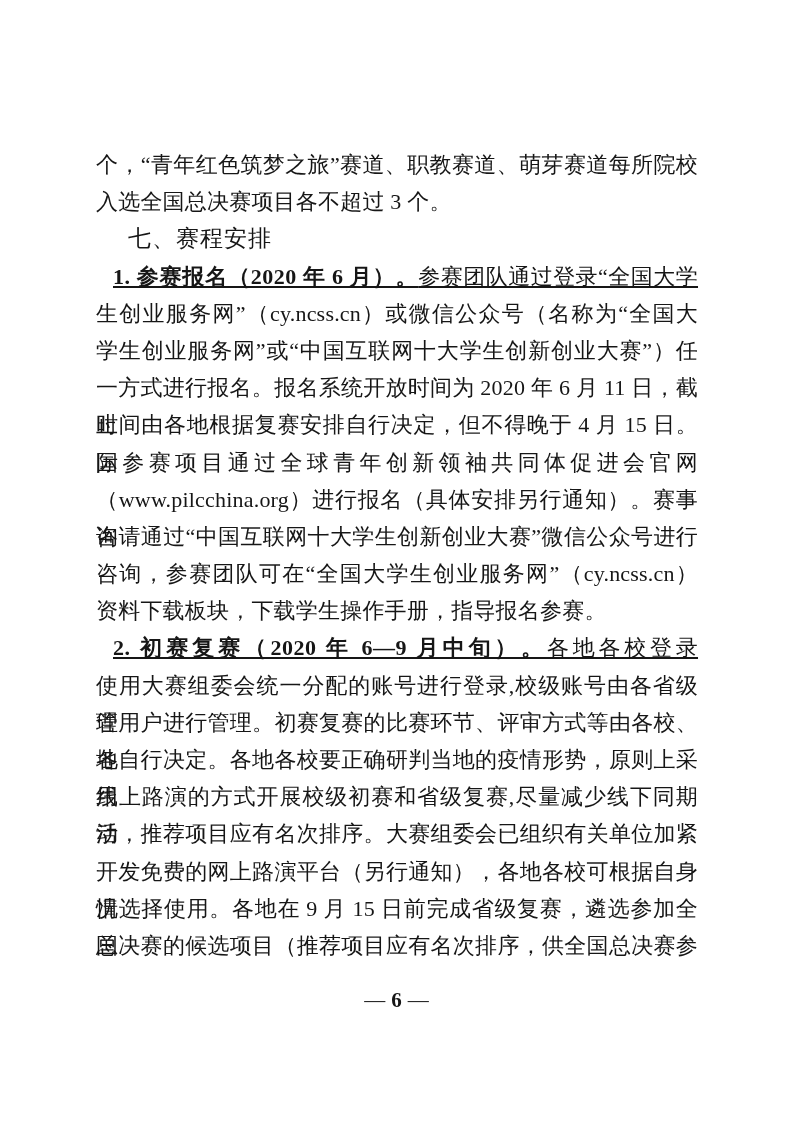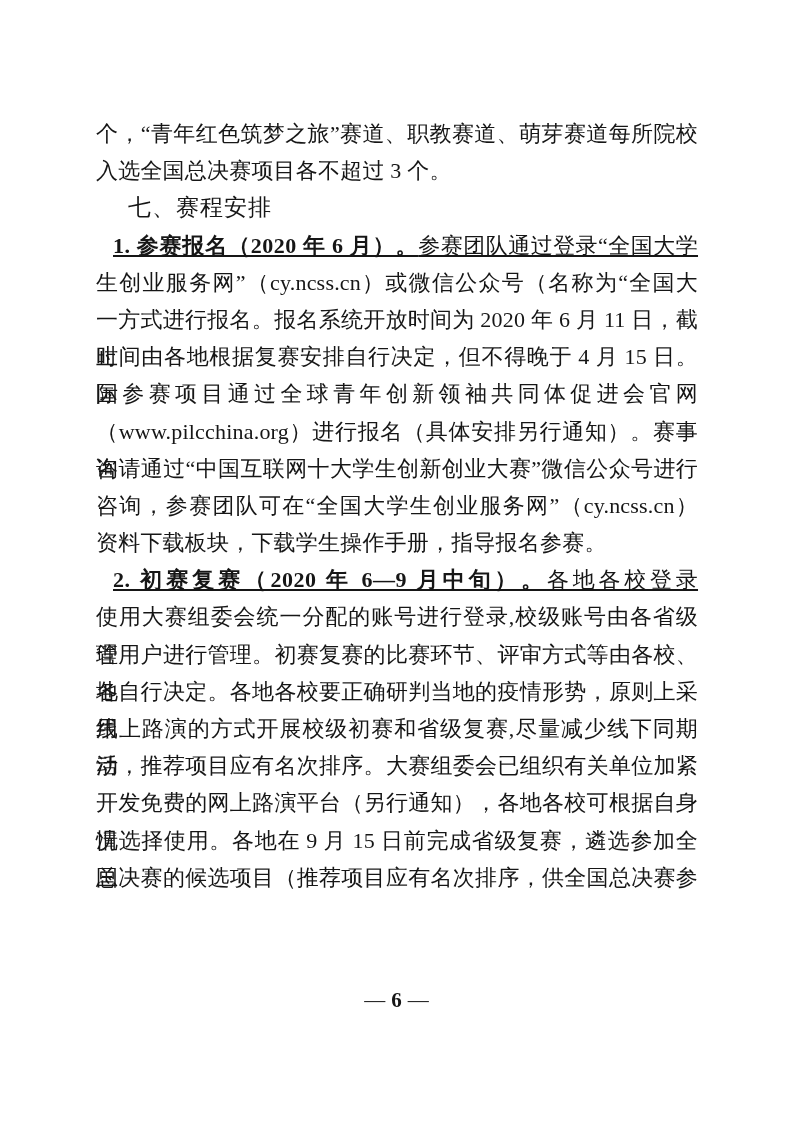--- a/index.html
+++ b/index.html
@@ -13,21 +13,21 @@
     height: 1122px;
     margin: 0 auto;
     background: #ffffff;
     overflow: hidden;
     font-family: "Liberation Serif", "DejaVu Serif", serif;
     color: #161616;
   }
   .content {
     position: absolute;
     left: 96px;
-    top: 115px;
+    top: 146px;
     width: 602px;
   }
   .line {
     height: 37.2px;
     line-height: 37.2px;
     font-size: 22px;
     letter-spacing: 0.2px;
     white-space: normal;
     overflow: visible;
   }
@@ -72,20 +72,21 @@
 </head>
 <body>
 
 <div class="page">
   <div class="content">
       <div class="line body justify">个，“青年红色筑梦之旅”赛道、职教赛道、萌芽赛道每所院校</div>
       <div class="line body">入选全国总决赛项目各不超过 3 个。</div>
       <div class="line heading">七、赛程安排</div>
       <div class="line para-start justify"><span class="lead">1. 参赛报名（2020 年 6 月）。</span><span>参赛团队通过登录“全国大学</span></div>
       <div class="line body justify">生创业服务网”（cy.ncss.cn）或微信公众号（名称为“全国大</div>
+      <div class="line body justify">学生创业服务网”或“中国互联网十大学生创新创业大赛”）任</div>
       <div class="line body justify">一方式进行报名。报名系统开放时间为 2020 年 6 月 11 日，截止</div>
       <div class="line body justify">时间由各地根据复赛安排自行决定，但不得晚于 4 月 15 日。国</div>
       <div class="line body justify">际参赛项目通过全球青年创新领袖共同体促进会官网</div>
       <div class="line body justify">（www.pilcchina.org）进行报名（具体安排另行通知）。赛事咨</div>
       <div class="line body justify">询请通过“中国互联网十大学生创新创业大赛”微信公众号进行</div>
       <div class="line body justify">咨询，参赛团队可在“全国大学生创业服务网”（cy.ncss.cn）</div>
       <div class="line body">资料下载板块，下载学生操作手册，指导报名参赛。</div>
       <div class="line para-start justify"><span class="lead">2. 初赛复赛（2020 年 6—9 月中旬）。</span><span>各地各校登录</span></div>
       <div class="line body justify">使用大赛组委会统一分配的账号进行登录,校级账号由各省级管</div>
       <div class="line body justify">理用户进行管理。初赛复赛的比赛环节、评审方式等由各校、各</div>

